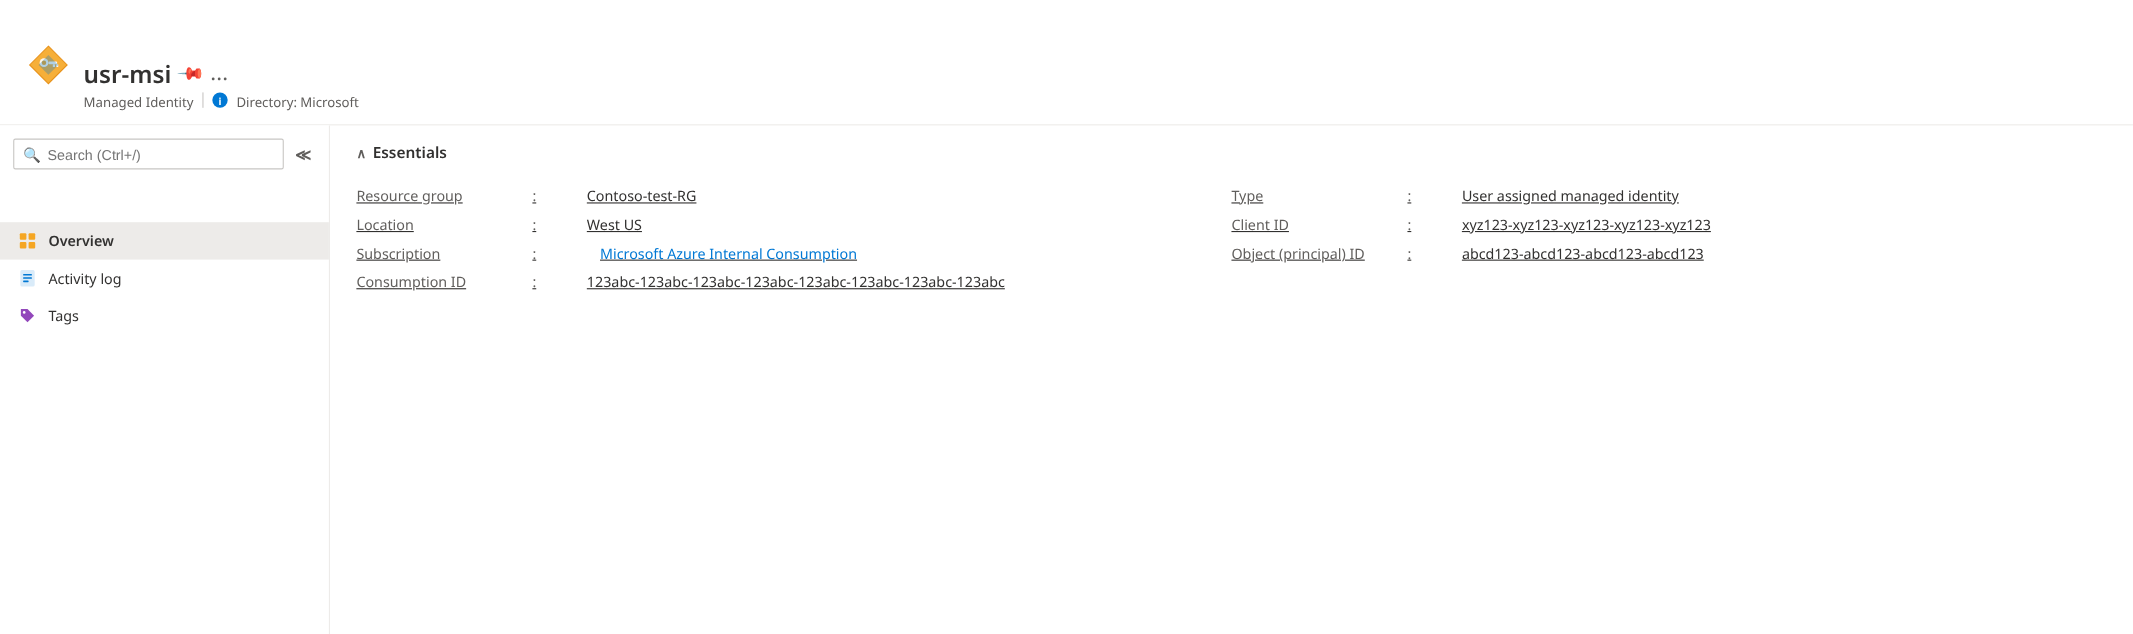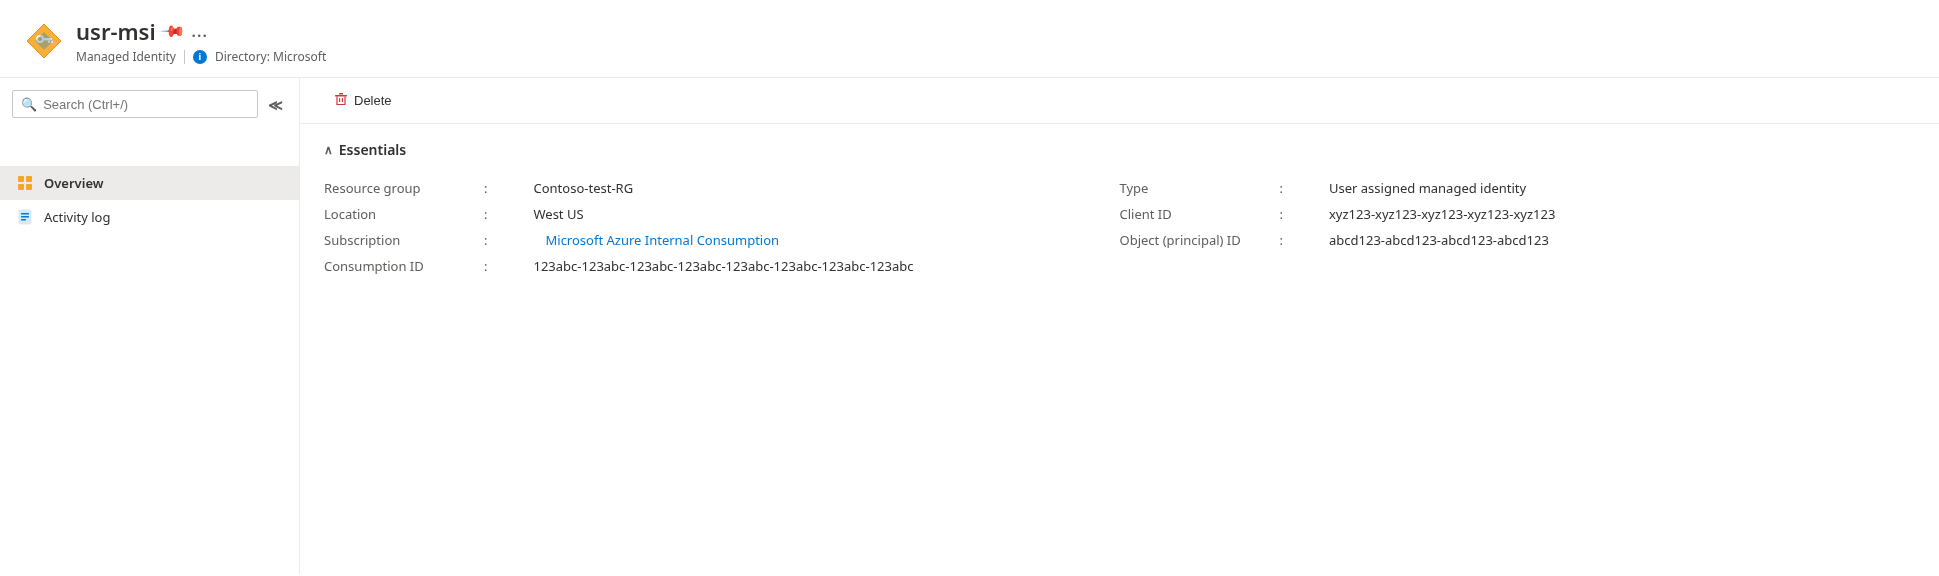--- a/index.html
+++ b/index.html
@@ -29,26 +29,27 @@
       justify-content: center;
     }
     .header-text {}
     .header-title {
       font-size: 22px;
       font-weight: 600;
       color: #323130;
       display: flex;
       align-items: center;
       gap: 8px;
+      margin-top: 36px;
     }
     .header-subtitle {
       font-size: 12px;
       color: #605e5c;
       display: flex;
-      align-items: center;
+      align-items: flex-start;
       gap: 8px;
       margin-top: 2px;
     }
     .header-subtitle .divider {
       width: 1px;
       height: 14px;
       background: #c8c6c4;
       display: inline-block;
     }
     .header-subtitle .info-icon {
@@ -209,20 +210,21 @@
     .essentials-left, .essentials-right {
       display: flex;
       flex-direction: column;
       gap: 0;
     }
     .essentials-row {
       display: flex;
       align-items: center;
       padding: 4px 0;
       gap: 0;
+      text-decoration: underline;
     }
     .essentials-label {
       min-width: 160px;
       color: #605e5c;
       font-size: 13px;
       flex-shrink: 0;
     }
     .essentials-separator {
       color: #605e5c;
       margin-right: 8px;
@@ -312,39 +314,35 @@
           <rect x="2" y="1" width="12" height="14" rx="1" fill="#0078d4" opacity="0.15" stroke="#0078d4" stroke-width="1"></rect>
           <rect x="4" y="4" width="8" height="1.5" rx="0.5" fill="#0078d4"></rect>
           <rect x="4" y="7" width="8" height="1.5" rx="0.5" fill="#0078d4"></rect>
           <rect x="4" y="10" width="5" height="1.5" rx="0.5" fill="#0078d4"></rect>
         </svg>
       </span>
       <span>Activity log</span>
     </div>
 
 
+    <div class="nav-item">
+      <span class="nav-icon">
+
+        <svg width="16" height="16" viewBox="0 0 16 16" fill="none" xmlns="http://www.w3.org/2000/svg">
+          <path d="M2 2h6l6 6-6 6-6-6V2z" fill="#7719aa" opacity="0.8"></path>
+          <circle cx="5" cy="5" r="1.2" fill="white"></circle>
+        </svg>
+      </span>
+      <span>Tags</span>
+    </div>
 
   </div>
 
   <div class="main">
 
-    <div class="toolbar">
-      <button class="toolbar-btn">
-        <span class="btn-icon">
-          <svg width="14" height="14" viewBox="0 0 14 14" fill="none" xmlns="http://www.w3.org/2000/svg">
-            <rect x="1" y="3" width="12" height="1.5" rx="0.5" fill="#d13438"></rect>
-            <path d="M3 4.5v8h8v-8" stroke="#d13438" stroke-width="1.2" fill="none"></path>
-            <rect x="5" y="1" width="4" height="1.5" rx="0.5" fill="#d13438"></rect>
-            <rect x="5" y="6" width="1.2" height="4" rx="0.5" fill="#d13438"></rect>
-            <rect x="7.8" y="6" width="1.2" height="4" rx="0.5" fill="#d13438"></rect>
-          </svg>
-        </span>
-        <span>Delete</span>
-      </button>
-    </div>
 
     <div class="essentials-section">
       <div class="essentials-header">
         <span class="chevron">∧</span>
         <span>Essentials</span>
       </div>
 
       <div class="essentials-grid">
 
         <div class="essentials-left">

